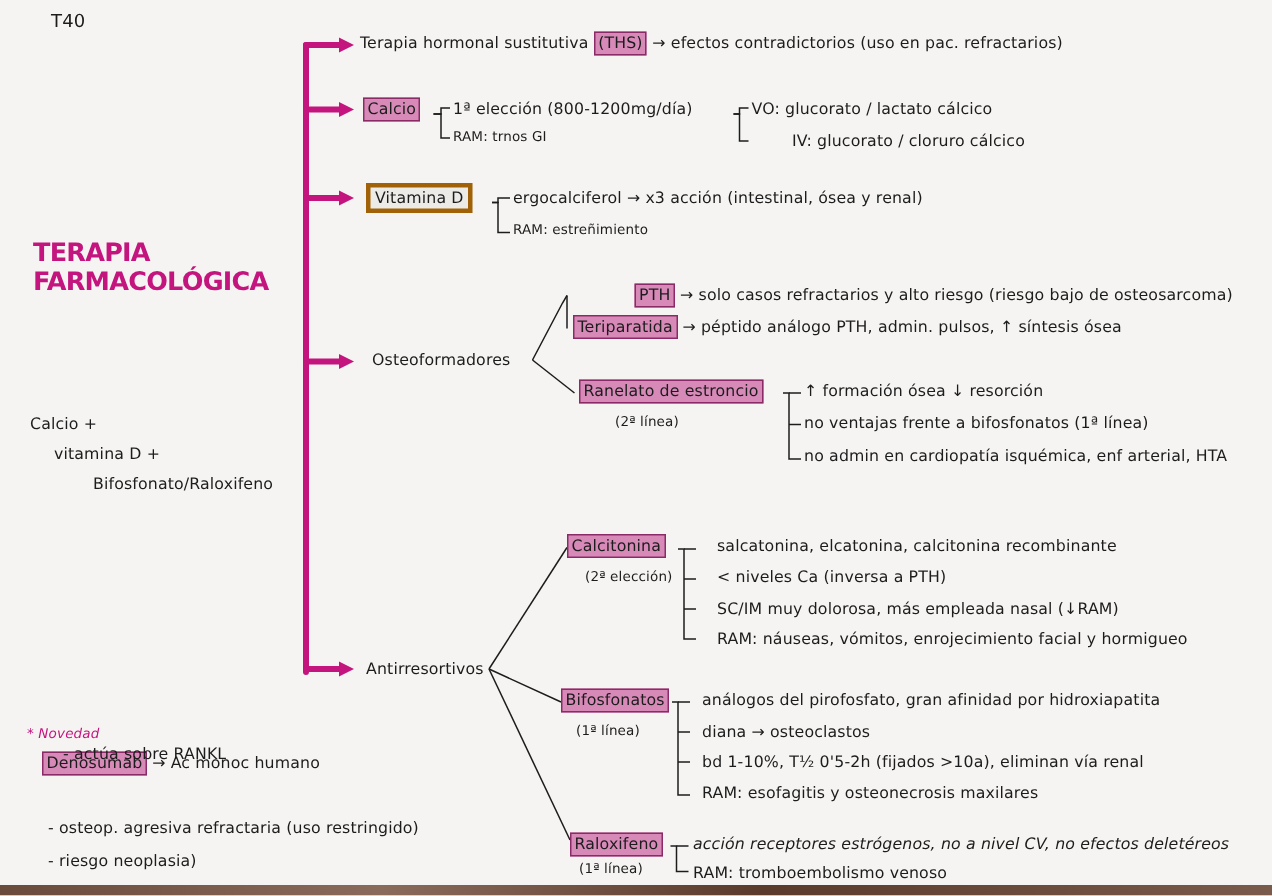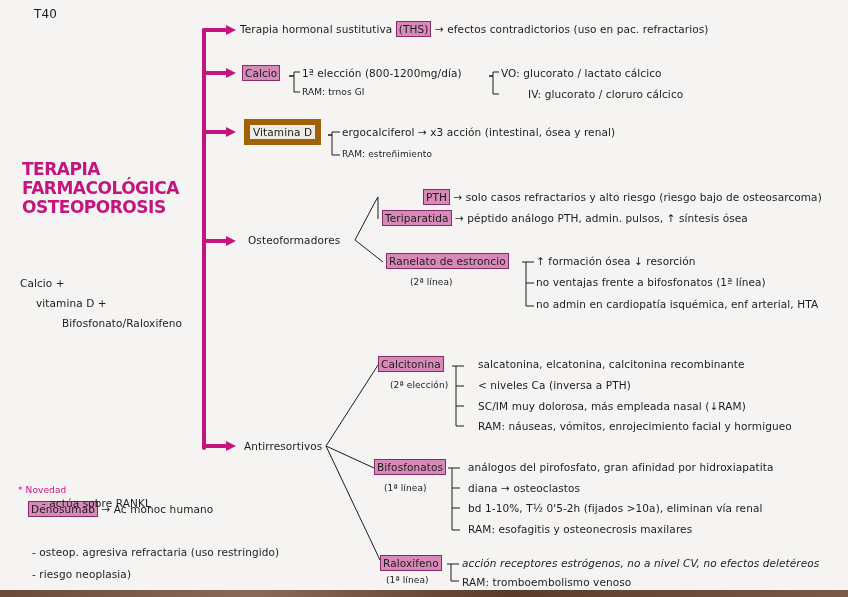--- a/index.html
+++ b/index.html
@@ -12,27 +12,27 @@
   .paper {
     position: absolute; left: 0; top: 0; width: 848px; height: 592px;
     background: #f5f4f2;
   }
   .bottom-edge {
     position: absolute; left: 0; top: 590px; width: 848px; height: 7px;
     background: linear-gradient(90deg, #6a4a3a, #8a6a5a 30%, #5a3a2a 60%, #7a5a4a);
   }
   .t { position: absolute; font-size: 10.5px; white-space: nowrap; line-height: 1; letter-spacing: 0.1px; }
   .hl { background: #d78ab8; padding: 1px 2px; border: 1px solid #8a2a66; }
-  .box { background: #ecebe8; padding: 1px 3px; border: 6px solid #a16207; }
+  .box { background: #ecebe8; padding: 1px 3px; border: 3px solid #a16207; }
   .title {
     position: absolute; color: #c4157f; font-weight: bold; font-size: 17px; line-height: 19px;
     letter-spacing: -0.5px;
   }
   .small { font-size: 9px; }
-  .pink { color: #c4157f; }
+  .pink { color: #c4157f; font-style: italic; }
   svg.lines { position: absolute; left: 0; top: 0; }
 </style>
 </head>
 <body>
 
 <div class="paper"></div>
 <div class="bottom-edge"></div>
 
 <svg class="lines" width="848" height="597">
 
@@ -87,21 +87,20 @@
     <path d="M447 564 h4 v17 h8"></path>
     <path d="M451 564 h8"></path>
   </g>
 </svg>
 
 <div class="t" style="left:34px;top:8px;font-size:12px;">T40</div>
 
 <div class="title" style="left:22px;top:160px;">
   <div>TERAPIA</div>
   <div>FARMACOLÓGICA</div>
-  <div>OSTEOPOROSIS</div>
 </div>
 
 <div class="t" style="left:20px;top:278px;">Calcio +</div>
 <div class="t" style="left:36px;top:298px;">vitamina D +</div>
 <div class="t" style="left:62px;top:318px;">Bifosfonato/Raloxifeno</div>
 
 <div class="t" style="left:240px;top:24px;">
   <span>Terapia hormonal sustitutiva</span>
   <span class="hl">(THS)</span>
   <span>→ efectos contradictorios (uso en pac. refractarios)</span>

